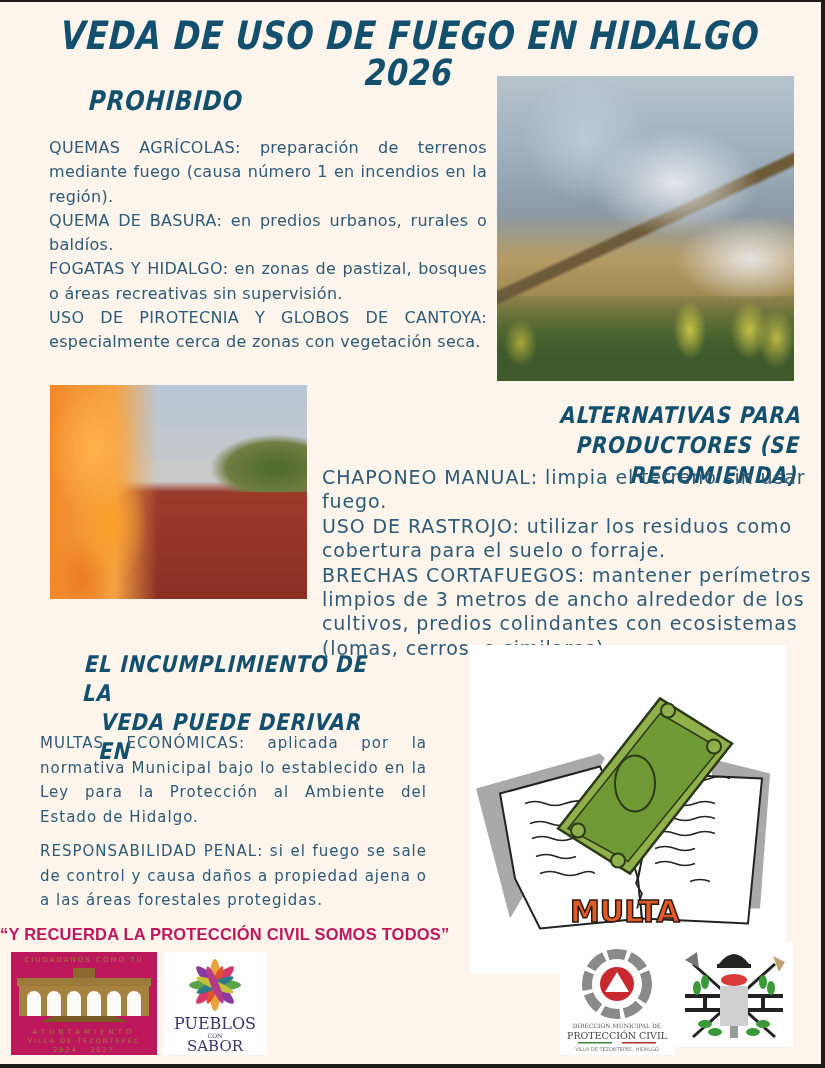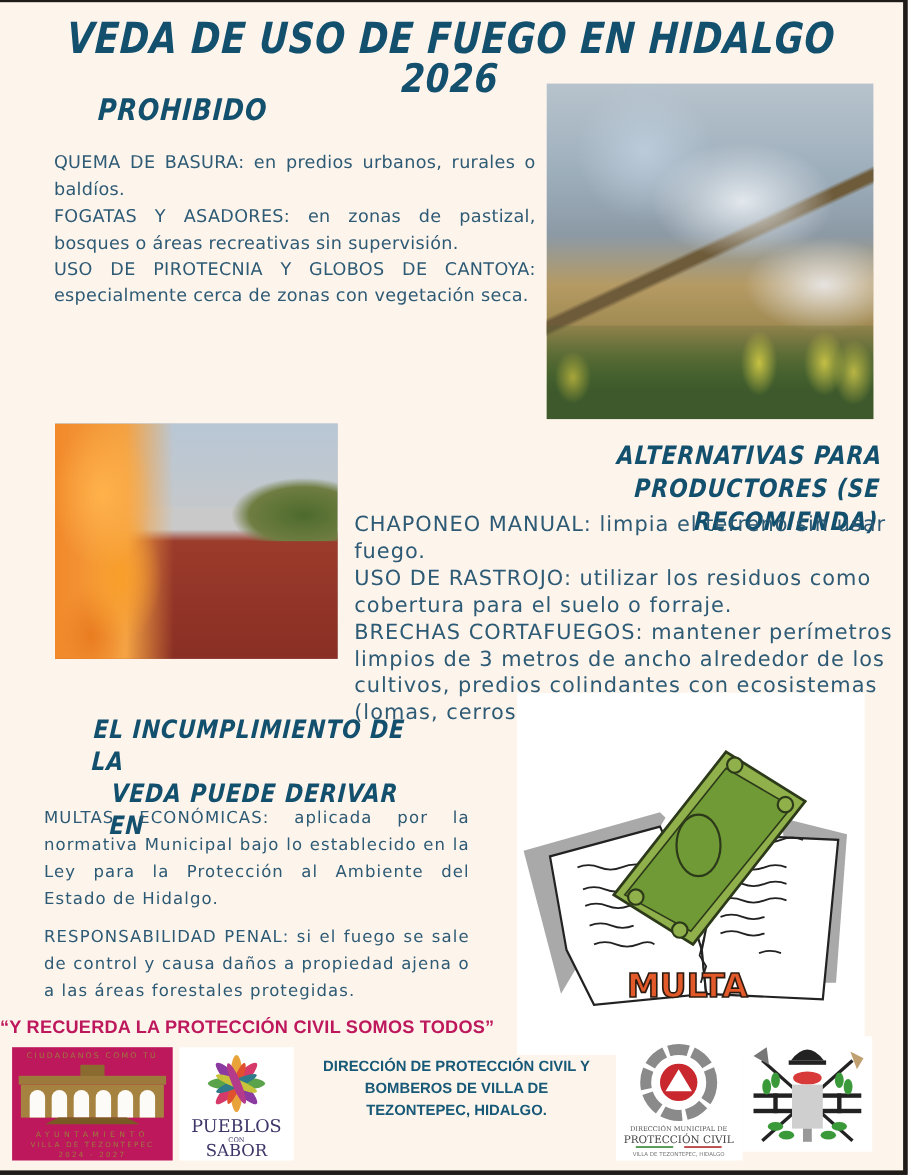--- a/index.html
+++ b/index.html
@@ -97,21 +97,21 @@
       font-size: 23px; line-height: 29px;
       transform: scaleX(0.86) skewX(-4deg);
     }
     .h-incumplimiento .l2 { display: block; padding-left: 23px; }
     .multas-list {
       position: absolute; left: 30px; top: 719px; width: 407px;
       text-align: justify; font-size: 15px; line-height: 24.5px; letter-spacing: 1px;
     }
     .multas-list p { margin: 10px; }
     .multa-art {
-      position: absolute; left: 470px; top: 628px; width: 316px; height: 329px;
+      position: absolute; left: 470px; top: 643px; width: 316px; height: 329px;
       background: #ffffff;
     }
     .multa-art svg { width: 100%; height: 100%; }
     .slogan {
       position: absolute; left: 0; top: 923px; width: 821px; text-align: left;
       font-family: "Liberation Sans", sans-serif; font-weight: bold;
       color: #be185d; font-size: 16.5px; letter-spacing: 0.2px;
     }
     .direccion {
       position: absolute; left: 285px; top: 958px; width: 260px; text-align: center;
@@ -129,22 +129,23 @@
 <body>
 
 <div class="page">
 
   <div class="display title-main">VEDA DE USO DE FUEGO EN HIDALGO</div>
   <div class="display title-year">2026</div>
 
   <div class="display h-prohibido">PROHIBIDO</div>
 
   <div class="body-text prohibido-list">
+    <p><span>QUEMAS AGRÍCOLAS:</span><span> preparación de terrenos mediante fuego (causa número 1 en incendios en la región).</span></p>
     <p><span>QUEMA DE BASURA:</span><span> en predios urbanos, rurales o baldíos.</span></p>
-    <p><span>FOGATAS Y ASADORES:</span><span> en zonas de pastizal, bosques o áreas recreativas sin supervisión.</span></p>
+    <p><span>FOGATAS Y HIDALGO:</span><span> en zonas de pastizal, bosques o áreas recreativas sin supervisión.</span></p>
     <p><span>USO DE PIROTECNIA Y GLOBOS DE CANTOYA:</span><span> especialmente  cerca de zonas con vegetación seca.</span></p>
   </div>
 
   <div class="photo photo-smoke">
     <div class="trees"></div>
   </div>
 
   <div class="photo photo-fire">
     <div class="treeline"></div>
     <div class="flames"></div>
@@ -197,21 +198,20 @@
       <circle cx="198" cy="32" r="7" fill="#8fb04a" stroke="#2d3a1a" stroke-width="2"></circle>
       <circle cx="244" cy="68" r="7" fill="#8fb04a" stroke="#2d3a1a" stroke-width="2"></circle>
       <circle cx="108" cy="152" r="7" fill="#8fb04a" stroke="#2d3a1a" stroke-width="2"></circle>
       <circle cx="148" cy="182" r="7" fill="#8fb04a" stroke="#2d3a1a" stroke-width="2"></circle>
       <ellipse cx="165" cy="105" rx="20" ry="28" fill="none" stroke="#2d3a1a" stroke-width="2"></ellipse>
       <text x="100" y="243" font-family="DejaVu Sans, sans-serif" font-weight="bold" font-size="30" fill="#e2592a" stroke="#2a1a10" stroke-width="1.5">MULTA</text>
     </svg>
   </div>
 
   <div class="slogan">“Y RECUERDA LA PROTECCIÓN CIVIL SOMOS TODOS”</div>
-  <div class="direccion">DIRECCIÓN DE PROTECCIÓN CIVIL Y BOMBEROS DE VILLA DE TEZONTEPEC, HIDALGO.</div>
 
   <div class="logo logo-ayto">
     <svg viewBox="0 0 146 103">
       <text x="73" y="10" text-anchor="middle" font-family="DejaVu Sans, sans-serif" font-size="7" letter-spacing="2" fill="#9c7a3c">CIUDADANOS COMO TÚ</text>
       <rect x="62" y="16" width="22" height="14" fill="#8a6a2f"></rect>
       <rect x="6" y="26" width="134" height="8" fill="#9c7a3c"></rect>
       <rect x="8" y="34" width="130" height="30" fill="#a5823f"></rect>
       <g fill="#fdfbf7">
         <path d="M16,64 v-18 a7,7 0 0 1 14,0 v18z"></path>
         <path d="M36,64 v-18 a7,7 0 0 1 14,0 v18z"></path>

